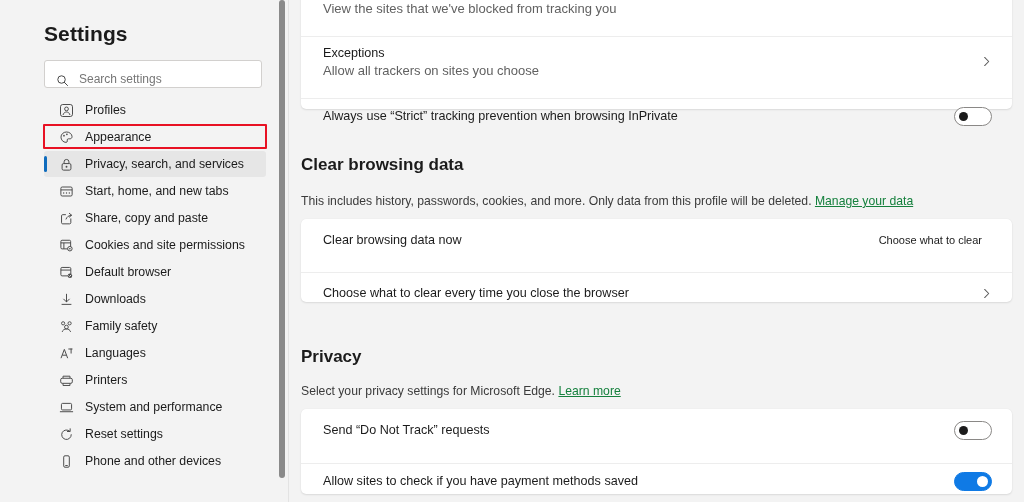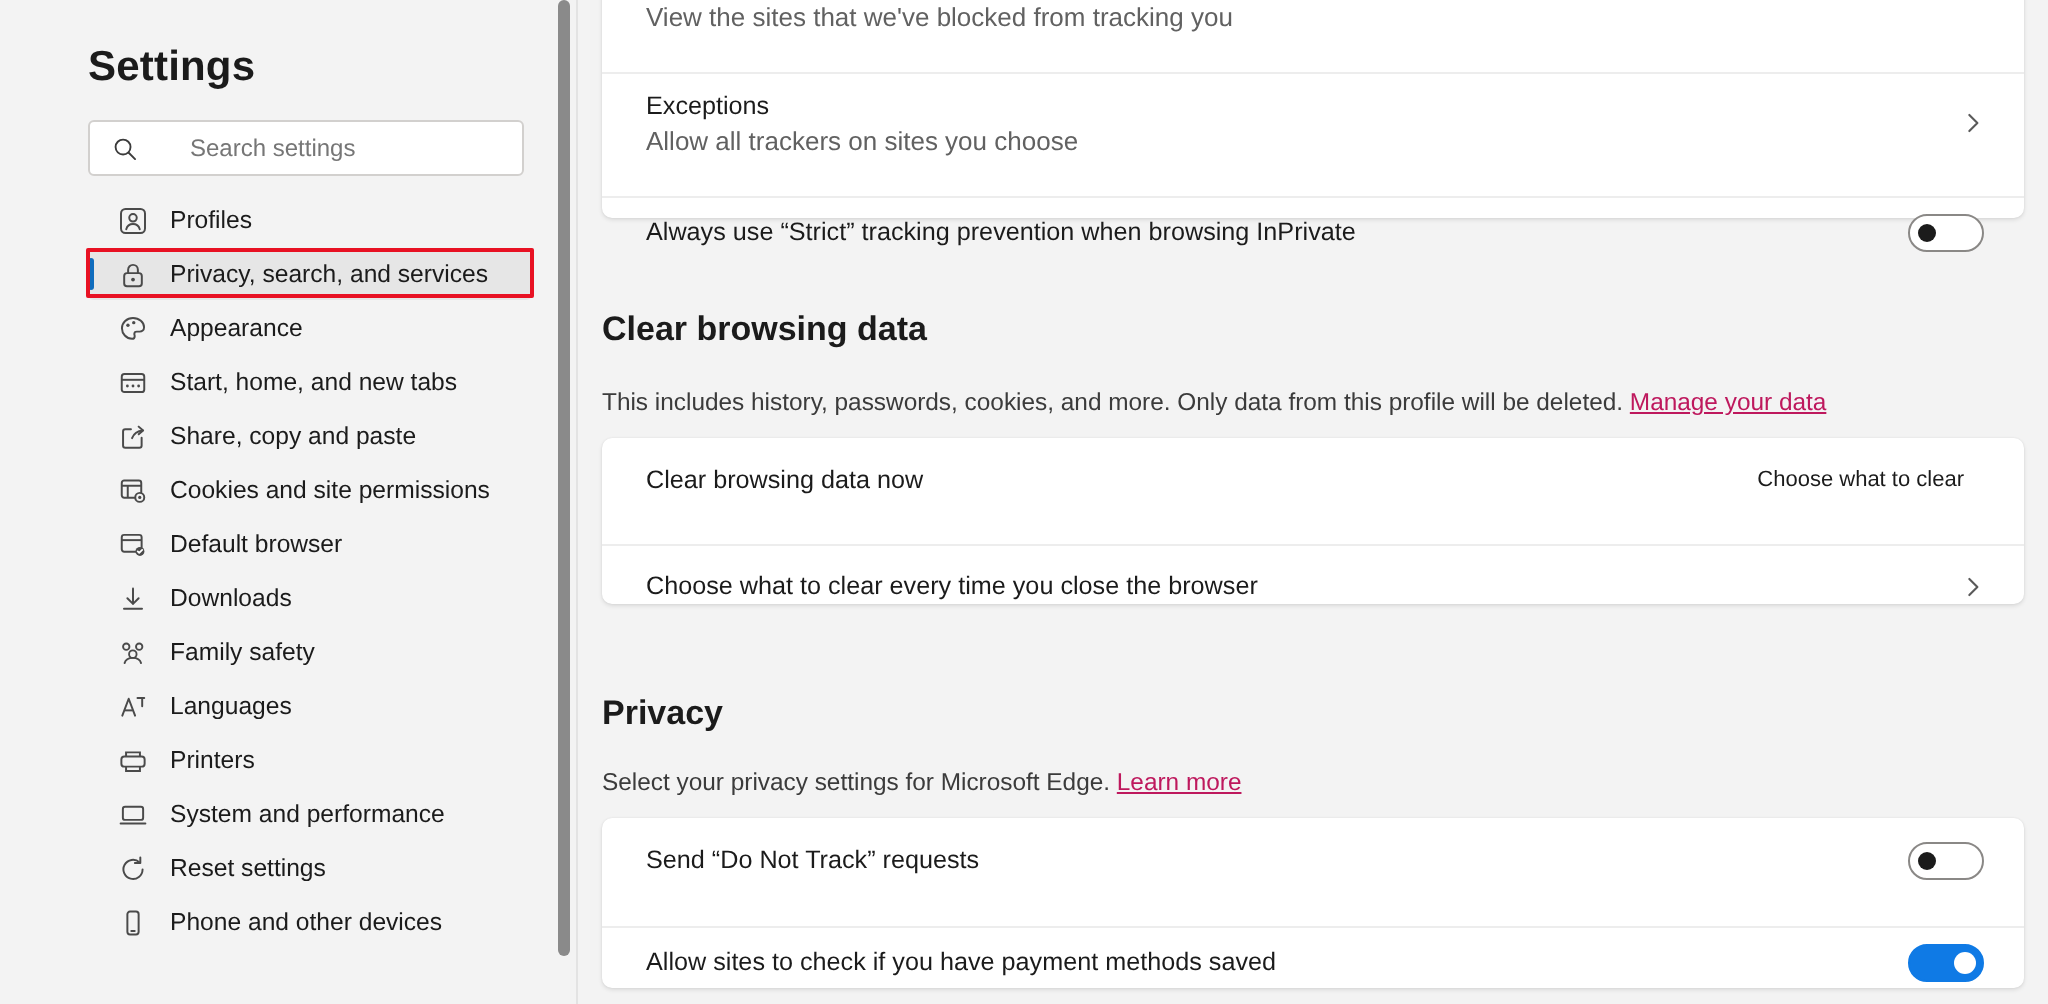--- a/index.html
+++ b/index.html
@@ -28,23 +28,22 @@
     color: #1b1b1b;
     letter-spacing: .1px;
   }
   #search-wrap {
     position: absolute;
     left: 44px; top: 60px;
     width: 218px; height: 28px;
     background: #ffffff;
     border: 1px solid #d2d0ce;
     border-radius: 3px;
-    display: flex; align-items: center;
+    display: flex; align-items: flex-end;
     padding: 0 8px;
-    gap: 16px;
   }
   #search-wrap .mag { flex: 0 0 18px; display:flex; align-items:center; justify-content:center; }
   #search-input {
     border: none; outline: none; background: transparent;
     font-family: "Liberation Sans", sans-serif;
     font-size: 12px; color: #1b1b1b;
     width: 100%; margin-left: 6px;
   }
   #search-input::placeholder { color: #767676; }
 
@@ -145,21 +144,21 @@
   }
 
   .section-head {
     position: absolute; left: 12px;
     font-size: 17px; font-weight: bold; color: #1b1b1b;
   }
   .section-desc {
     position: absolute; left: 12px;
     font-size: 12.2px; color: #3b3b3b;
   }
-  .link { color: #be185d; text-decoration: underline; cursor: pointer; }
+  .link { color: #15803d; text-decoration: underline; cursor: pointer; }
 
   .btn-plain {
     font-family: "Liberation Sans", sans-serif;
     font-size: 11px; color: #1b1b1b;
     background: #ffffff; border: 1px solid transparent;
     padding: 4px 9px; border-radius: 3px; cursor: pointer;
     white-space: nowrap;
   }
 </style>
 </head>
@@ -187,41 +186,41 @@
         <span class="nico">
           <svg width="15" height="15" viewBox="0 0 16 16" fill="none">
             <rect x="1.6" y="1.6" width="12.8" height="12.8" rx="2.4" stroke="#4a4a4a" stroke-width="1.05"></rect>
             <circle cx="8" cy="6.3" r="2" stroke="#4a4a4a" stroke-width="1.05"></circle>
             <path d="M4.4 12.4c.5-1.9 2-2.8 3.6-2.8s3.1.9 3.6 2.8" stroke="#4a4a4a" stroke-width="1.05" stroke-linecap="round"></path>
           </svg>
         </span>
         <span class="nlabel">Profiles</span>
       </div>
 
+      <div class="nav-item">
+        <span class="nico">
+          <svg width="15" height="15" viewBox="0 0 16 16" fill="none">
+            <path d="M8 2.1c3.3 0 5.9 2.3 5.9 5 0 1.6-1.2 2.3-2.3 2.3H10c-.8 0-1.3.6-1.3 1.3 0 .4.2.7.2 1.1 0 .8-.6 1.4-1.4 1.4-3.1 0-5.4-2.7-5.4-5.6 0-3 2.6-5.5 5.9-5.5Z" stroke="#4a4a4a" stroke-width="1.05"></path>
+            <circle cx="5.3" cy="6" r=".9" fill="#4a4a4a"></circle>
+            <circle cx="8.4" cy="4.6" r=".9" fill="#4a4a4a"></circle>
+          </svg>
+        </span>
+        <span class="nlabel">Appearance</span>
+      </div>
+
       <div class="nav-item selected">
         <span class="sel-bar"></span>
         <span class="nico">
           <svg width="15" height="15" viewBox="0 0 16 16" fill="none">
             <rect x="3.3" y="7" width="9.4" height="7" rx="1.5" stroke="#4a4a4a" stroke-width="1.05"></rect>
             <path d="M5.4 7V5.2a2.6 2.6 0 0 1 5.2 0V7" stroke="#4a4a4a" stroke-width="1.05"></path>
             <circle cx="8" cy="10.4" r="1" fill="#4a4a4a"></circle>
           </svg>
         </span>
         <span class="nlabel">Privacy, search, and services</span>
-      </div>
-
-      <div class="nav-item">
-        <span class="nico">
-          <svg width="15" height="15" viewBox="0 0 16 16" fill="none">
-            <path d="M8 2.1c3.3 0 5.9 2.3 5.9 5 0 1.6-1.2 2.3-2.3 2.3H10c-.8 0-1.3.6-1.3 1.3 0 .4.2.7.2 1.1 0 .8-.6 1.4-1.4 1.4-3.1 0-5.4-2.7-5.4-5.6 0-3 2.6-5.5 5.9-5.5Z" stroke="#4a4a4a" stroke-width="1.05"></path>
-            <circle cx="5.3" cy="6" r=".9" fill="#4a4a4a"></circle>
-            <circle cx="8.4" cy="4.6" r=".9" fill="#4a4a4a"></circle>
-          </svg>
-        </span>
-        <span class="nlabel">Appearance</span>
       </div>
 
 
       <div class="nav-item">
         <span class="nico">
           <svg width="15" height="15" viewBox="0 0 16 16" fill="none">
             <rect x="2" y="3.2" width="12" height="9.6" rx="1.4" stroke="#4a4a4a" stroke-width="1.05"></rect>
             <line x1="2" y1="6.3" x2="14" y2="6.3" stroke="#4a4a4a" stroke-width="1.05"></line>
             <circle cx="5" cy="9.6" r=".75" fill="#4a4a4a"></circle>
             <circle cx="8" cy="9.6" r=".75" fill="#4a4a4a"></circle>

